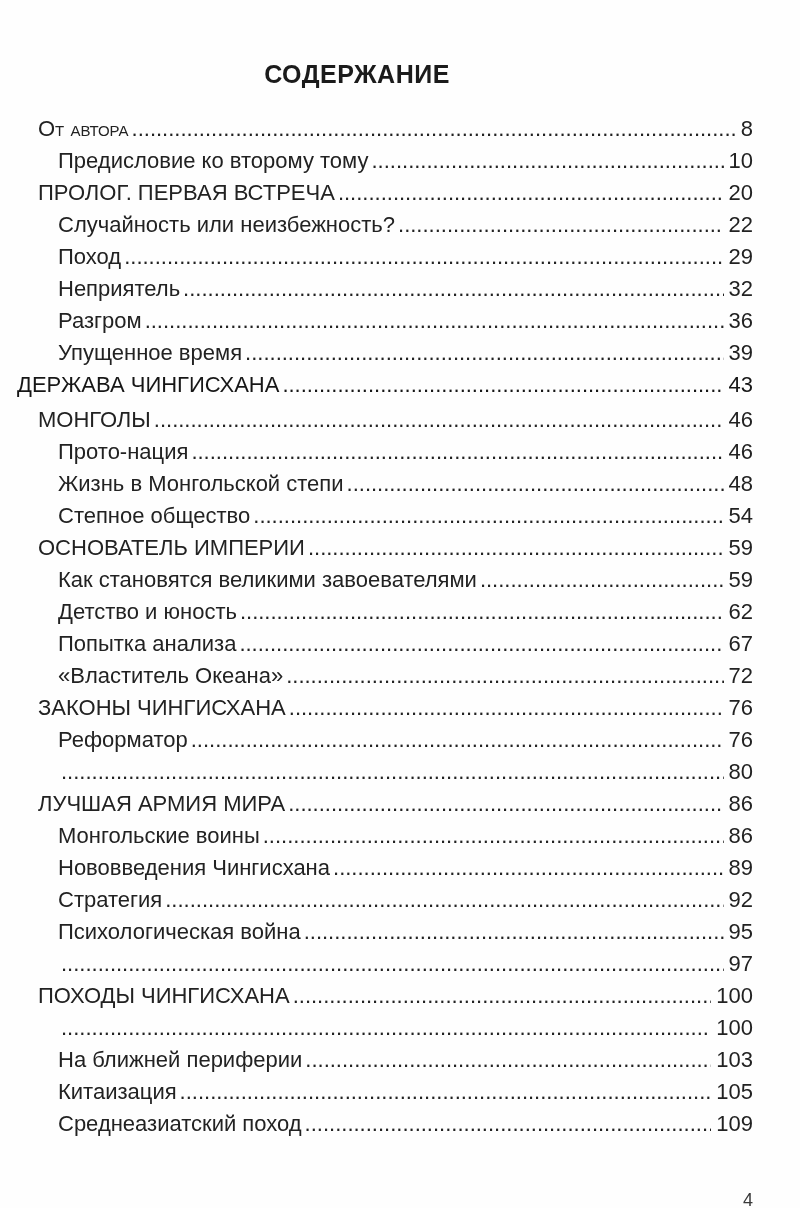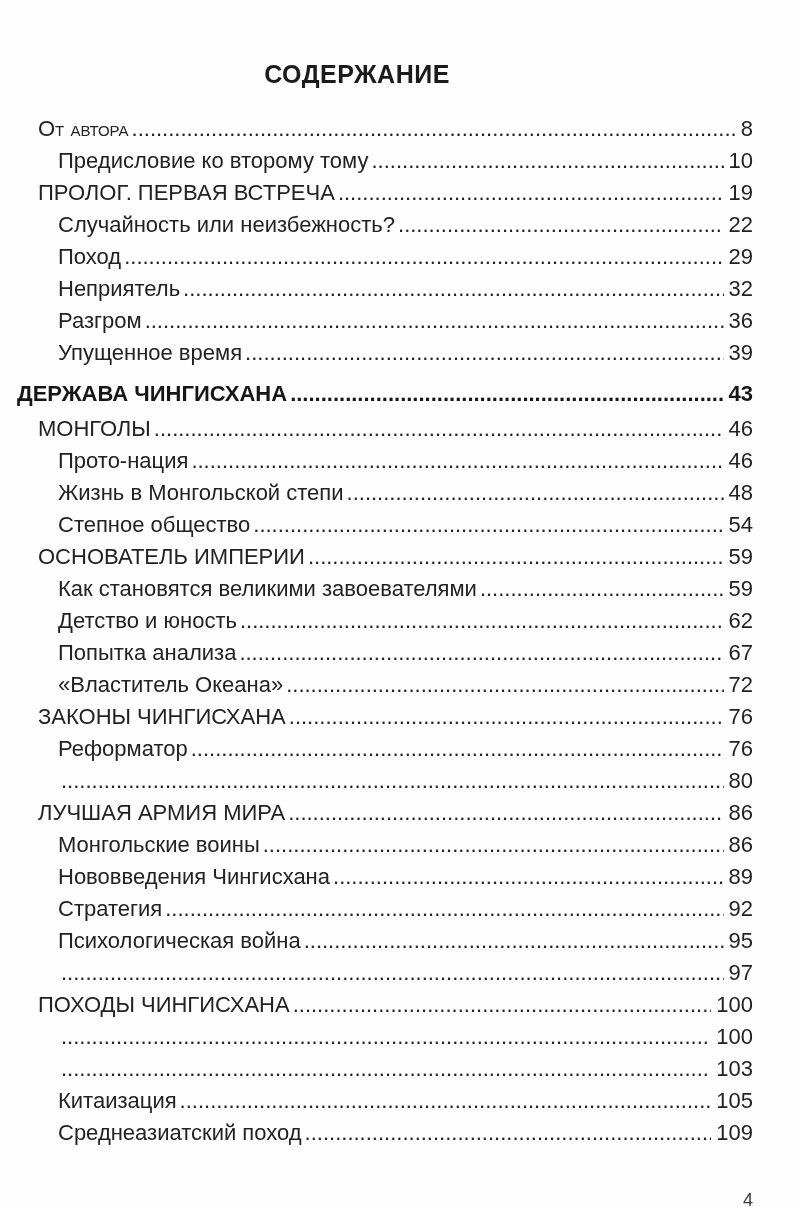--- a/index.html
+++ b/index.html
@@ -41,22 +41,21 @@
   .toc-row {
     display: flex;
     align-items: baseline;
     font-size: 22px;
     line-height: 32px;
     white-space: nowrap;
   }
 
   .toc-row.lvl-0 {
     padding-left: 0;
-    font-weight: bold;
-    margin-top: 9px;
+    font-weight: normal;
     margin-bottom: 3px;
     color: #161616;
     align-items: flex-end;
   }
   .toc-row.lvl-1 { padding-left: 21px; }
   .toc-row.lvl-2 { padding-left: 41px; }
 
   .toc-row.smallcaps .toc-label {
     font-variant: small-caps;
   }
@@ -104,21 +103,21 @@
     <span class="toc-page">8</span>
   </div>
         <div class="toc-row lvl-2">
     <span class="toc-label">Предисловие ко второму тому</span>
     <span class="toc-dots"></span>
     <span class="toc-page">10</span>
   </div>
         <div class="toc-row lvl-1">
     <span class="toc-label">ПРОЛОГ. ПЕРВАЯ ВСТРЕЧА</span>
     <span class="toc-dots"></span>
-    <span class="toc-page">19</span>
+    <span class="toc-page">20</span>
   </div>
         <div class="toc-row lvl-2">
     <span class="toc-label">Случайность или неизбежность?</span>
     <span class="toc-dots"></span>
     <span class="toc-page">22</span>
   </div>
         <div class="toc-row lvl-2">
     <span class="toc-label">Поход</span>
     <span class="toc-dots"></span>
     <span class="toc-page">29</span>
@@ -234,20 +233,21 @@
         <div class="toc-row lvl-1">
     <span class="toc-label">ПОХОДЫ ЧИНГИСХАНА</span>
     <span class="toc-dots"></span>
     <span class="toc-page">100</span>
   </div>
         <div class="toc-row lvl-2">
     <span class="toc-dots"></span>
     <span class="toc-page">100</span>
   </div>
         <div class="toc-row lvl-2">
+    <span class="toc-label">На ближней периферии</span>
     <span class="toc-dots"></span>
     <span class="toc-page">103</span>
   </div>
         <div class="toc-row lvl-2">
     <span class="toc-label">Китаизация</span>
     <span class="toc-dots"></span>
     <span class="toc-page">105</span>
   </div>
         <div class="toc-row lvl-2">
     <span class="toc-label">Среднеазиатский поход</span>

